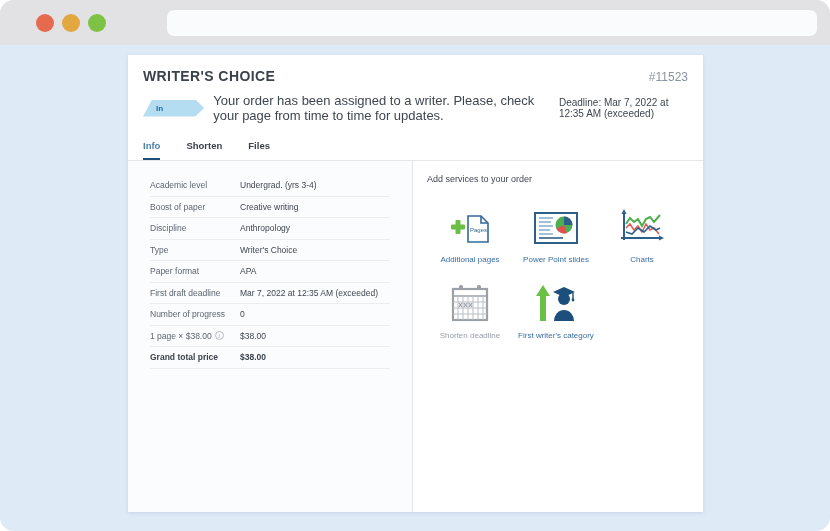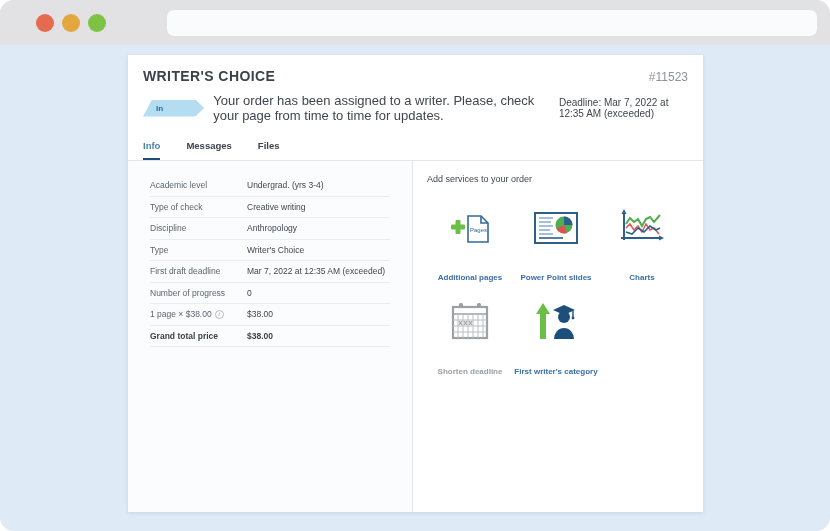--- a/index.html
+++ b/index.html
@@ -49,41 +49,41 @@
   }
   .tab.active { color:#4a7fa8; border-bottom-color:#1f4e79; }
   
   .card-body { flex:1; display:flex; min-height:0; }
   .left-panel {
     width:285px; background:#fbfcfd; border-right:1px solid #e4e7ea;
     padding:14px 22px 0 22px;
   }
   .detail-row {
     display:flex; align-items:center; height:21.5px;
-    border-bottom:1px solid #ecedf0; font-size:8.5px;gap:7px;
+    border-bottom:1px solid #ecedf0; font-size:8.5px;
   }
   .detail-label { width:90px; color:#5d6570; display:flex; align-items:center; }
   .detail-value { color:#3f4650; }
   .detail-row.bold .detail-label, .detail-row.bold .detail-value { font-weight:bold; color:#3b424c; }
   .info-icon {
     display:inline-flex; align-items:center; justify-content:center;
     width:9px; height:9px; border:1px solid #b4bac1; border-radius:50%;
     color:#9aa0a6; font-size:6px; font-style:italic; margin-left:3px; cursor:pointer;
     font-family:"Liberation Serif", serif;
   }
   .right-panel { flex:1; padding:13px 14px 16px 14px; }
   .services-heading { font-size:9px; color:#3f4650; }
   .services-grid {
     margin-top:21px; display:grid; grid-template-columns:repeat(3, 86px);
     row-gap:17px; justify-items:center;
   }
   .service-item { display:flex; flex-direction:column; align-items:center; cursor:pointer; width:86px; }
   .service-icon { height:46px; display:flex; align-items:center; justify-content:center; }
   .service-label {
-    margin-top:22px; font-size:8px; font-weight:bold; color:#3a6ea5; text-align:center;
+    margin-top:4px; font-size:8px; font-weight:normal; color:#3a6ea5; text-align:center;
   }
   .service-item.disabled .service-label { color:#9aa0a6; }
 </style>
 </head>
 <body>
 
 <div class="window">
   <div class="chrome">
     <div class="dots">
       <div class="dot red"></div>
@@ -104,41 +104,45 @@
         <div class="status-row">
           <div class="status-badge">In progress</div>
           <div class="status-message">Your order has been assigned to a writer. Please, check your page from time to time for updates.</div>
           <div class="status-spacer"></div>
           <div class="deadline">Deadline: Mar 7, 2022 at 12:35 AM (exceeded)</div>
         </div>
       </div>
 
       <div class="tabs">
         <div class="tab active">Info</div>
-        <div class="tab">Messages</div>
+        <div class="tab">Shorten</div>
         <div class="tab">Files</div>
       </div>
 
       <div class="card-body">
         <div class="left-panel">
           <div class="detail-row">
             <span class="detail-label">Academic level</span>
             <span class="detail-value">Undergrad. (yrs 3-4)</span>
           </div>
           <div class="detail-row">
-            <span class="detail-label">Type of check</span>
+            <span class="detail-label">Boost of paper</span>
             <span class="detail-value">Creative writing</span>
           </div>
           <div class="detail-row">
             <span class="detail-label">Discipline</span>
             <span class="detail-value">Anthropology</span>
           </div>
           <div class="detail-row">
             <span class="detail-label">Type</span>
             <span class="detail-value">Writer's Choice</span>
+          </div>
+          <div class="detail-row">
+            <span class="detail-label">Paper format</span>
+            <span class="detail-value">APA</span>
           </div>
           <div class="detail-row">
             <span class="detail-label">First draft deadline</span>
             <span class="detail-value">Mar 7, 2022 at 12:35 AM (exceeded)</span>
           </div>
           <div class="detail-row">
             <span class="detail-label">Number of progress</span>
             <span class="detail-value">0</span>
           </div>
           <div class="detail-row">

